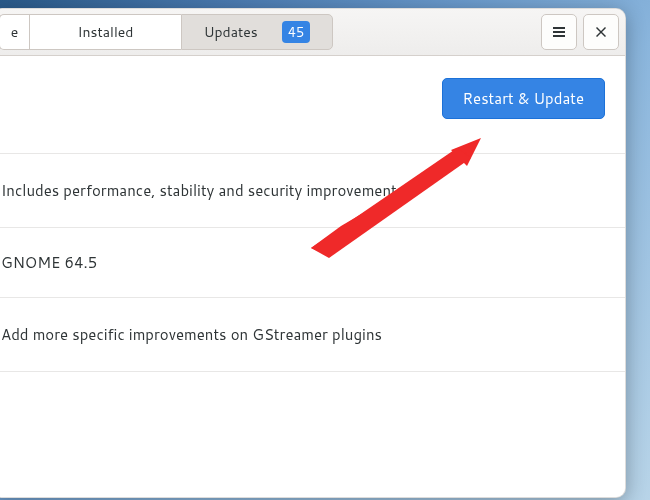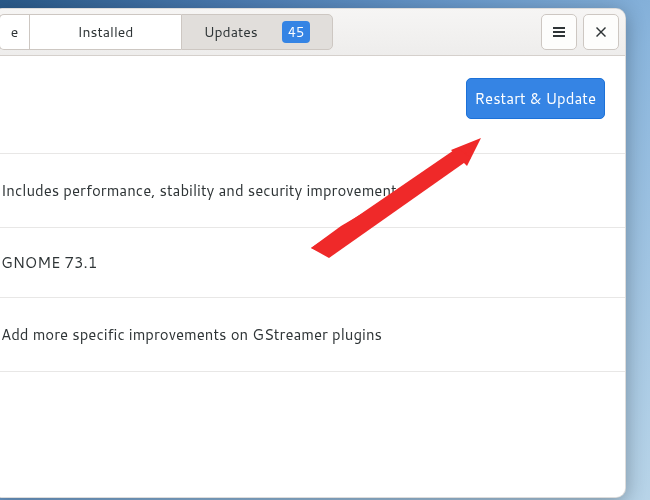--- a/index.html
+++ b/index.html
@@ -71,21 +71,21 @@
     }
     .action-row {
       display: flex; justify-content: flex-end;
       padding: 22px 20px 12px;
     }
     .primary-btn {
       background: #3584e4;
       color: #fff;
       border: 1px solid #1c71d8;
       border-radius: 5px;
-      padding: 9px 8px;
+      padding: 9px 20px;
       font-size: 15px;
       font-family: inherit;
       cursor: pointer;
     }
     .section {
       border-top: 1px solid #e8e7e6;
       padding: 26px 12px 26px 8px;
       font-size: 15px;
       color: #2e3436;
     }
@@ -133,21 +133,21 @@
 
   <div class="content">
     <div class="action-row">
       <button class="primary-btn">Restart &amp; Update</button>
     </div>
 
     <div class="section first">
       <span>Includes performance, stability and security improvements.</span>
     </div>
     <div class="section tight">
-      <span>GNOME 73.1</span>
+      <span>GNOME 64.5</span>
     </div>
     <div class="section">
       <span>Add more specific improvements on GStreamer plugins</span>
     </div>
     <div class="section">
       <span></span>
     </div>
 
     <svg class="arrow" viewBox="0 0 180 120">
       <polygon fill="#ef2929" points="140,12 170,0 156,28"></polygon>

